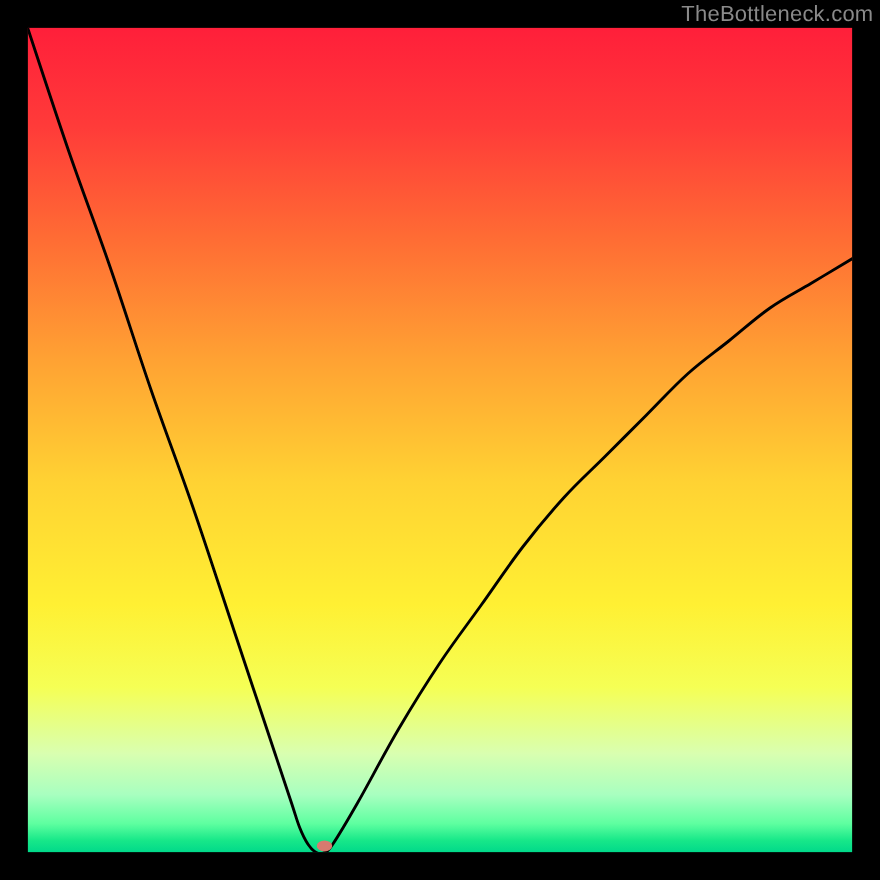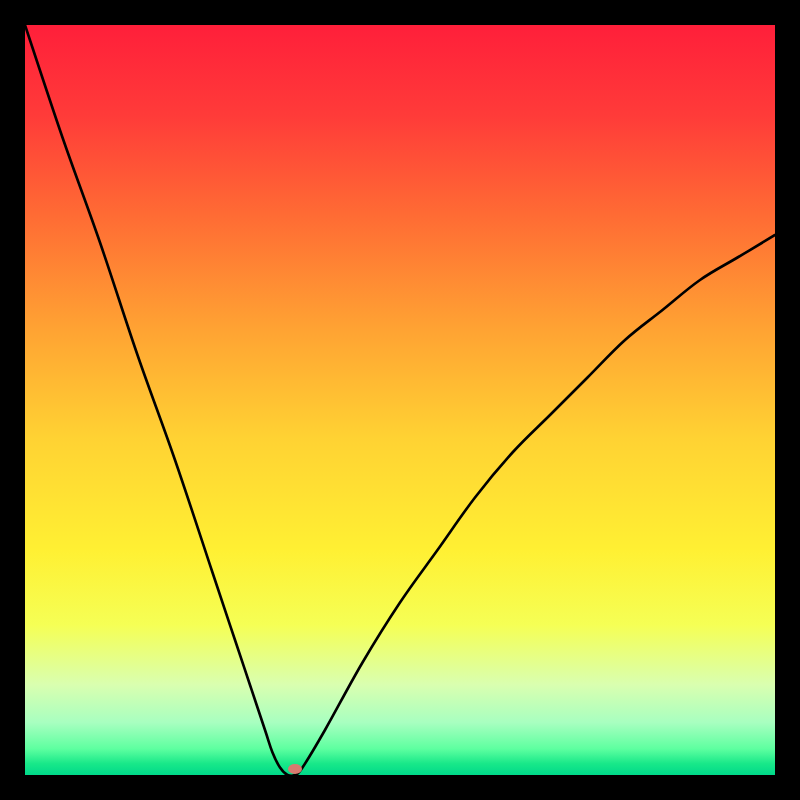--- a/index.html
+++ b/index.html
@@ -54,20 +54,21 @@
     font-weight: 400;
     letter-spacing: 0.2px;
     user-select: none;
   }
 </style>
 </head>
 <body>
 
 <div class="frame">
 
+  <div class="watermark">TheBottleneck.com</div>
 
   <div class="plot">
     <svg class="gradient" viewBox="0 0 100 100" preserveAspectRatio="none">
       <defs>
         <linearGradient id="bg" x1="0" y1="0" x2="0" y2="1">
             <stop offset="0%" stop-color="#ff1f3a"></stop>
             <stop offset="12%" stop-color="#ff3b39"></stop>
             <stop offset="25%" stop-color="#ff6a34"></stop>
             <stop offset="40%" stop-color="#ffa133"></stop>
             <stop offset="55.00000000000001%" stop-color="#ffd233"></stop>

